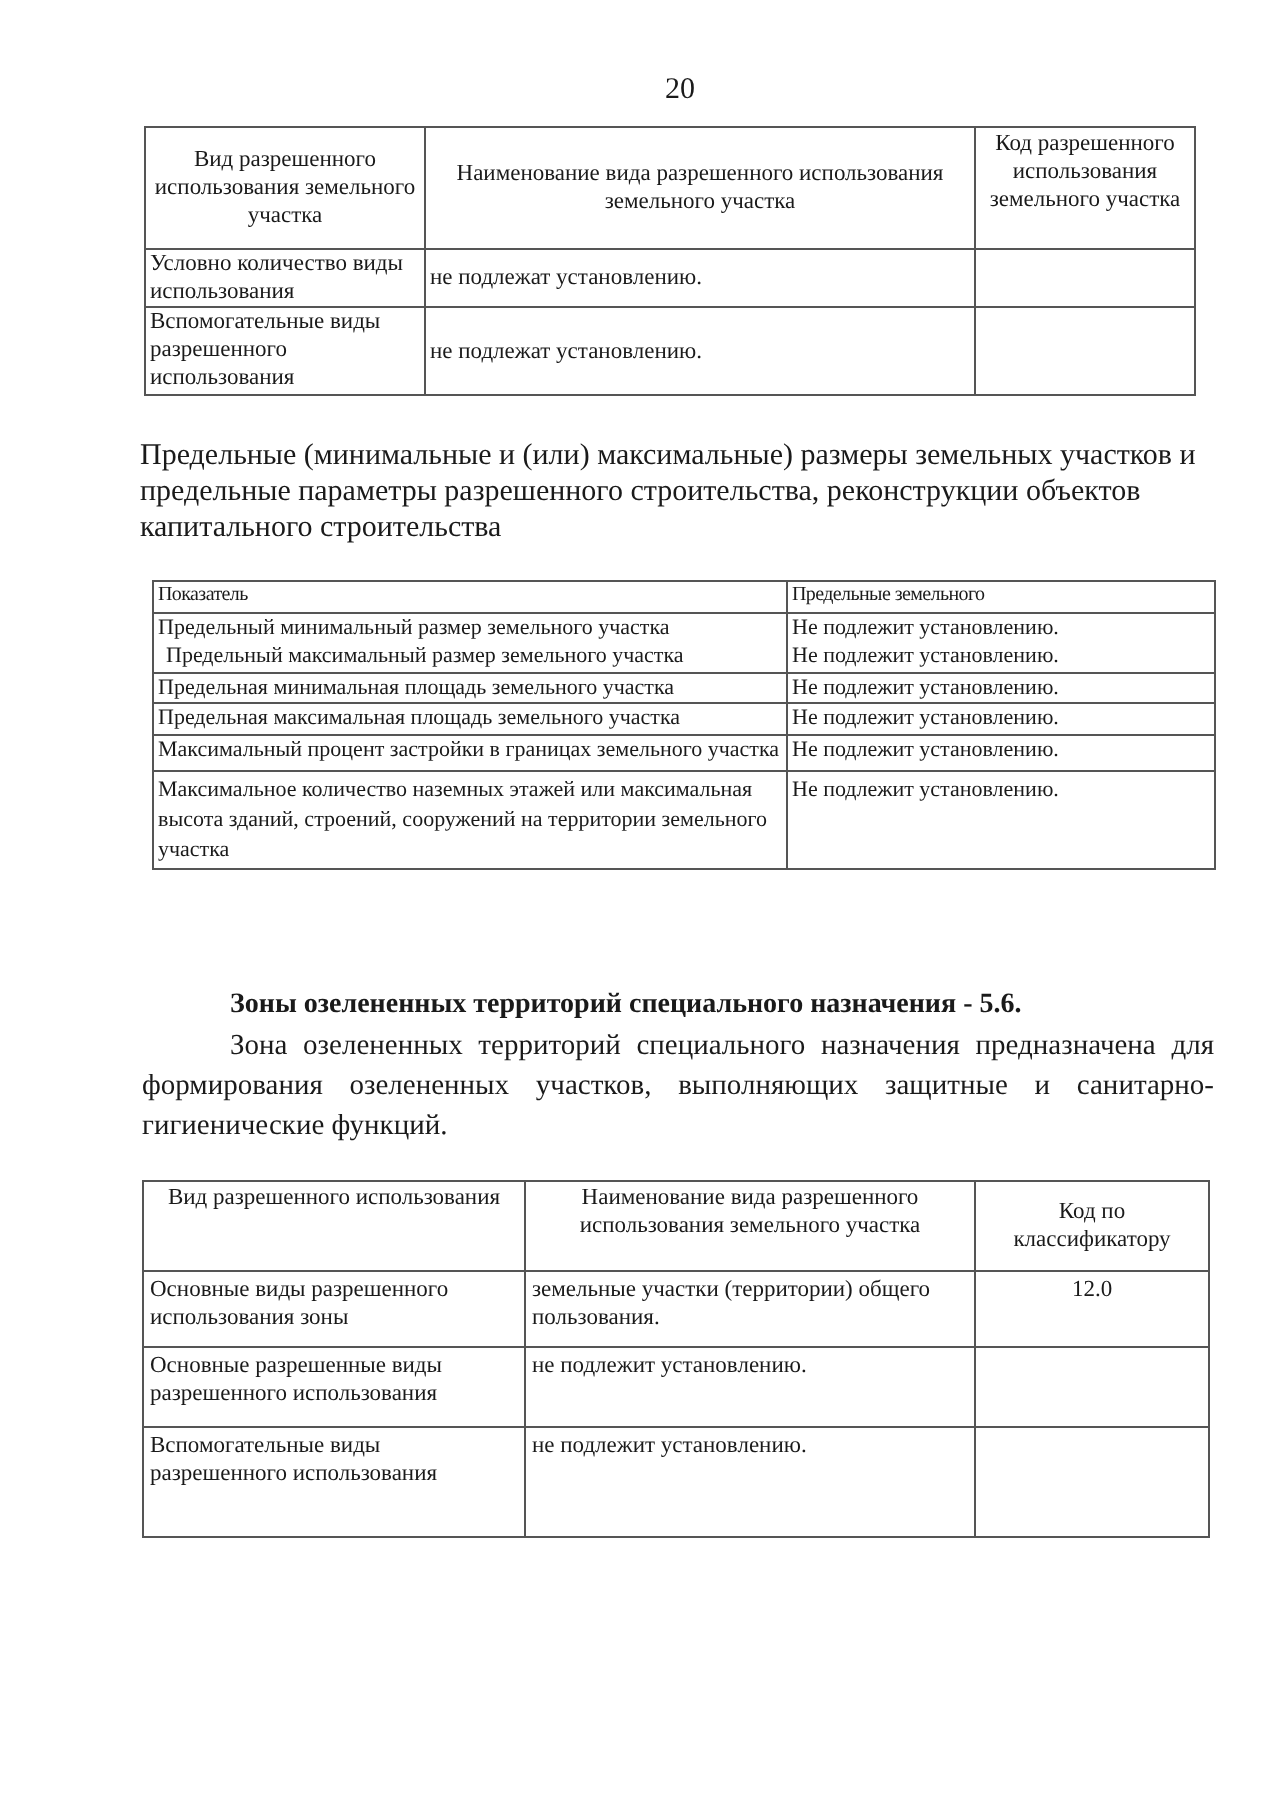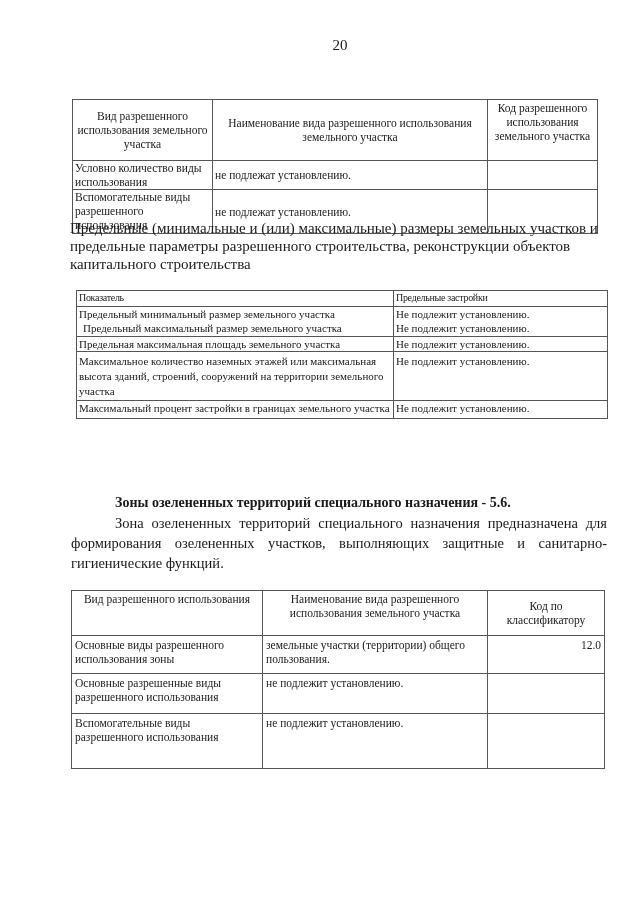--- a/index.html
+++ b/index.html
@@ -8,21 +8,21 @@
     font-family: "Liberation Serif", "DejaVu Serif", serif; color: #1a1a1a;
   }
   .page-number {
     position: absolute; top: 37px; left: 0; width: 680px; text-align: center;
     font-size: 15px;
   }
   table { border-collapse: collapse; position: absolute; table-layout: fixed; }
   td, th { border: 1px solid #555; vertical-align: top; padding: 0 2px; font-weight: normal; }
 
   
-  #t1 { left: 72px; top: 63px; width: 525px; font-size: 11.5px; line-height: 14px; margin-top: 36px; }
+  #t1 { left: 72px; top: 63px; width: 525px; font-size: 11.5px; line-height: 14px; }
   #t1 th { text-align: center; vertical-align: middle; height: 58px; padding: 1px 2px; }
   #t1 td.c1 { height: 28px; }
   #t1 td.c2 { vertical-align: middle; }
   #t1 tr.r2 td.c1 { height: 43px; }
 
   .section-heading {
     position: absolute; left: 70px; width: 545px; top: 219px;
     text-align: left; font-size: 15px; line-height: 18px;
   }
 
@@ -40,21 +40,21 @@
   }
 
   
   #t3 { left: 71px; top: 590px; width: 533px; font-size: 11.5px; line-height: 14px; }
   #t3 th { text-align: center; vertical-align: top; height: 42px; padding: 1px 2px; }
   #t3 th.code { vertical-align: middle; }
   #t3 td { padding: 2px 3px; }
   #t3 tr.r1 td { height: 33px; }
   #t3 tr.r2 td { height: 35px; }
   #t3 tr.r3 td { height: 50px; }
-  #t3 td.center { text-align: right; }
+  #t3 td.center { text-align: center; }
 </style>
 </head>
 <body>
 
 <div class="page-number">20</div>
 
 <table id="t1">
   <colgroup>
       <col style="width:140px">
       <col style="width:275px">
@@ -82,43 +82,47 @@
 <div class="section-heading">Предельные (минимальные и (или) максимальные) размеры земельных участков и предельные параметры разрешенного строительства, реконструкции объектов капитального строительства</div>
 
 <table id="t2">
   <colgroup>
       <col style="width:317px">
       <col style="width:214px">
     </colgroup>
   <tbody>
       <tr class="hdr">
     <td>Показатель</td>
-    <td>Предельные застройки</td>
+    <td>Предельные земельного</td>
   </tr>
   <tr>
     <td>
       <div>Предельный минимальный размер земельного участка</div>
       <div class="ind2" style="padding-left:4px">Предельный максимальный размер земельного участка</div>
     </td>
     <td>
       <div>Не подлежит установлению.</div>
       <div>Не подлежит установлению.</div>
     </td>
   </tr>
   <tr>
+    <td>Предельная минимальная площадь земельного участка</td>
+    <td>Не подлежит установлению.</td>
+  </tr>
+  <tr>
     <td>Предельная максимальная площадь земельного участка</td>
+    <td>Не подлежит установлению.</td>
+  </tr>
+  <tr>
+    <td style="line-height:15px;padding-bottom:2px">Максимальный процент застройки в границах земельного участка</td>
     <td>Не подлежит установлению.</td>
   </tr>
   <tr>
     <td style="line-height:15px;padding-top:2px;padding-bottom:1px">Максимальное количество наземных этажей или максимальная высота зданий, строений, сооружений на территории земельного участка</td>
     <td style="padding-top:2px">Не подлежит установлению.</td>
-  </tr>
-  <tr>
-    <td style="line-height:15px;padding-bottom:2px">Максимальный процент застройки в границах земельного участка</td>
-    <td>Не подлежит установлению.</td>
   </tr>
 </tbody>
   </table>
 
 <div class="zone-title">Зоны озелененных территорий специального назначения - 5.6.</div>
 <div class="zone-desc">Зона озелененных территорий специального назначения предназначена для формирования озелененных участков, выполняющих защитные и санитарно-гигиенические функций.</div>
 
 <table id="t3">
   <colgroup>
       <col style="width:191px">

